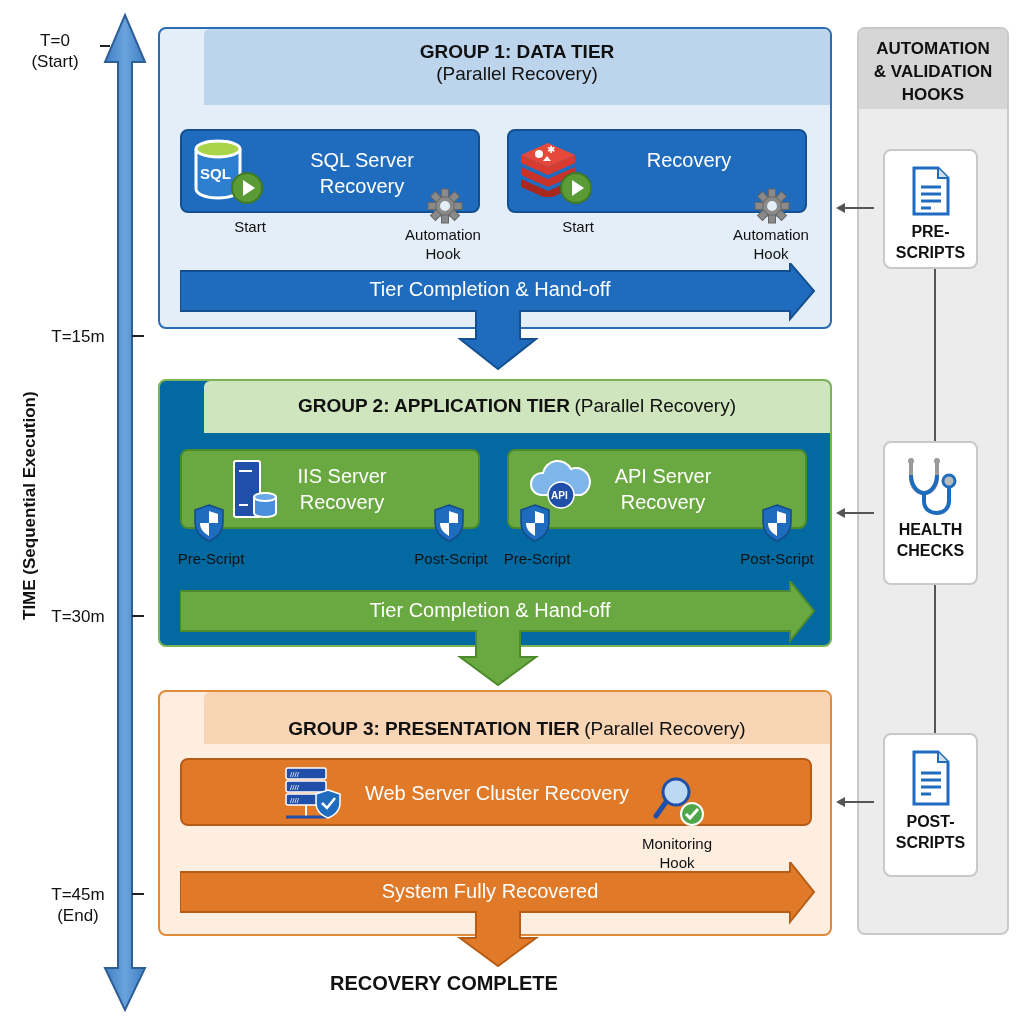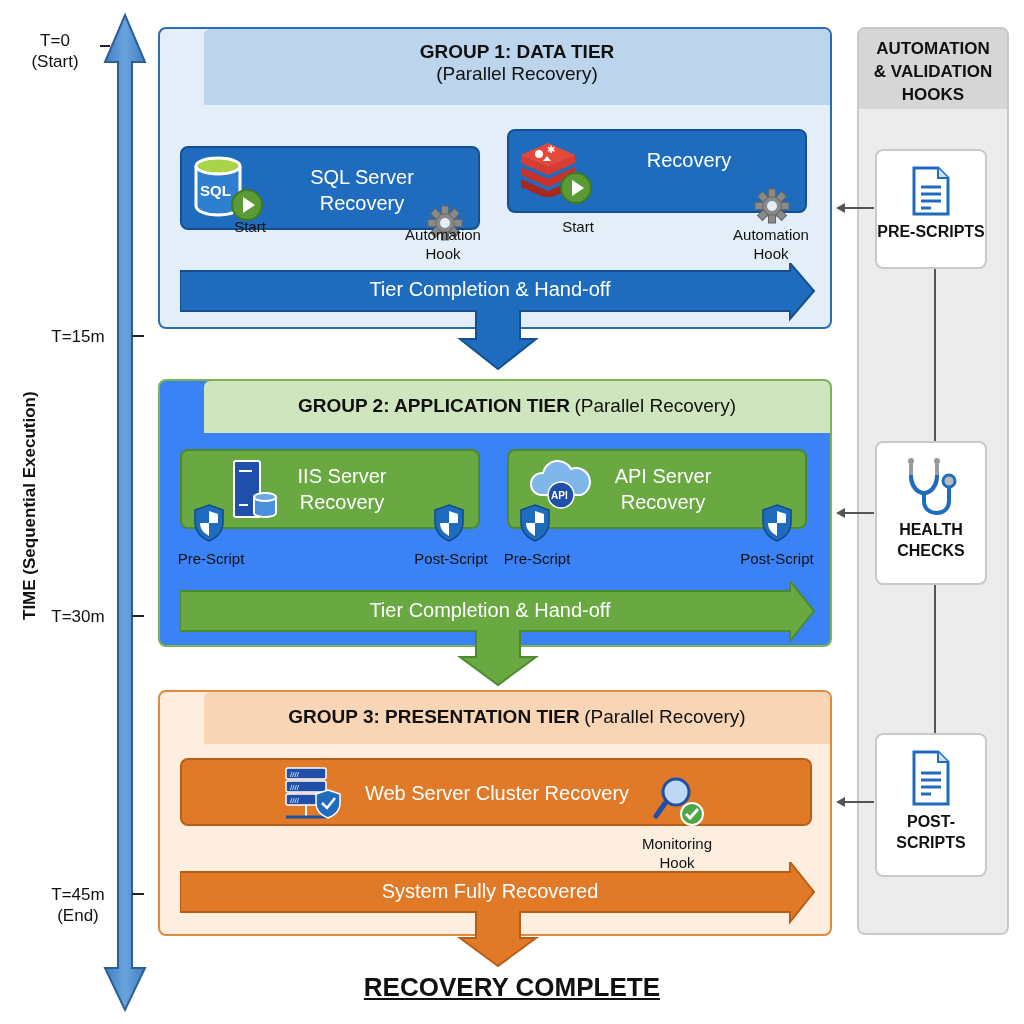--- a/index.html
+++ b/index.html
@@ -11,24 +11,24 @@
   
   .timeline-svg { position: absolute; left: 100px; top: 10px; width: 50px; height: 1005px; }
   .tick-label { position: absolute; font-size: 17px; text-align: center; color: #111; line-height: 21px; }
   .axis-title { position: absolute; left: -80px; top: 500px; width: 220px; transform: rotate(-90deg); transform-origin: center; font-weight: bold; font-size: 17px; text-align: center; color: #111; white-space: nowrap; }
 
   
   .group { position: absolute; left: 158px; width: 674px; border-radius: 8px; border: 2px solid; overflow: visible; }
   .group-head { border-radius: 6px 6px 0 0; text-align: center; margin-left: 44px; }
   .g1 { top: 27px; height: 302px; border-color: #2a6db5; background: #e4eef8; }
   .g1 .group-head { background: #bcd4ec; height: 76px; padding-top: 12px; }
-  .g2 { top: 379px; height: 268px; border-color: #7cb455; background: #3b82f6; }
+  .g2 { top: 379px; height: 268px; border-color: #7cb455; background: #0369a1; }
   .g2 .group-head { background: #cfe5bd; height: 52px; padding-top: 14px; }
   .g3 { top: 690px; height: 246px; border-color: #e08a3c; background: #fdeee0; }
-  .g3 .group-head { background: #f8d6b5; height: 52px; padding-top: 14px; }
+  .g3 .group-head { background: #f8d6b5; height: 52px; padding-top: 26px; }
 
   .head-title { font-weight: bold; font-size: 19px; }
   .head-sub { font-size: 19px; font-weight: normal; }
 
   
   .card { position: absolute; border-radius: 8px; color: #fff; font-size: 20px; line-height: 26px; text-align: center; }
   .card-blue { background: #1f6cbf; border: 2px solid #14508f; }
   .card-green { background: #6aa842; border: 2px solid #4d8a2c; }
   .card-orange { background: #e07a28; border: 2px solid #b85d15; }
   .card-text { position: absolute; }
@@ -36,26 +36,26 @@
   .small-label { position: absolute; font-size: 15px; line-height: 19px; text-align: center; color: #111; }
 
   
   .flow-svg { position: absolute; }
   .flow-text { position: absolute; color: #fff; font-size: 20px; text-align: center; }
 
   
   .side { position: absolute; left: 857px; top: 27px; width: 152px; height: 908px; background: #ececec; border: 2px solid #c9c9c9; border-radius: 8px; }
   .side-head { background: #d6d6d6; height: 80px; border-radius: 6px 6px 0 0; text-align: center; font-weight: bold; font-size: 17px; line-height: 23px; padding-top: 8px; }
   .side-line { position: absolute; left: 75px; width: 2px; background: #555; }
-  .hook-card { position: absolute; left: 16px; width: 112px; background: #fff; border: 2px solid #c9c9c9; border-radius: 8px; text-align: center; }
+  .hook-card { position: absolute; left: 24px; width: 95px; background: #fff; border: 2px solid #c9c9c9; border-radius: 8px; text-align: center; }
   .hook-label { font-weight: bold; font-size: 16px; line-height: 21px; color: #111; }
   .connector { position: absolute; height: 2px; background: #555; }
   .connector-head { position: absolute; width: 0; height: 0; border-top: 5px solid transparent; border-bottom: 5px solid transparent; border-right: 9px solid #555; }
 
-  .final-label { position: absolute; left: 330px; top: 972px; width: 330px; text-align: right; font-weight: bold; font-size: 26px; text-decoration: underline; }
+  .final-label { position: absolute; left: 330px; top: 972px; width: 330px; text-align: left; font-weight: bold; font-size: 20px; }
 </style>
 </head>
 <body>
 
 <svg class="timeline-svg" viewBox="0 0 50 1005">
   <defs>
     <linearGradient id="tlg" x1="0" x2="1" y1="0" y2="0">
       <stop offset="0" stop-color="#3f7fc4"></stop>
         <stop offset="0.5" stop-color="#6aa3dc"></stop>
         <stop offset="1" stop-color="#3f7fc4"></stop>
@@ -83,21 +83,21 @@
   <div>(End)</div>
 </div>
 <div class="axis-title">TIME (Sequential Execution)</div>
 
 <div class="group g1">
   <div class="group-head">
     <div class="head-title">GROUP 1: DATA TIER</div>
     <div class="head-sub">(Parallel Recovery)</div>
   </div>
 
-  <div class="card card-blue" style="left:20px; top:100px; width:300px; height:84px;margin-top:17px;">
+  <div class="card card-blue" style="left:20px; top:100px; width:300px; height:84px;">
     <svg class="abs" style="left:10px; top:8px;" width="52" height="62" viewBox="0 0 52 62">
       <path d="M4 10 v40 a22 9 0 0 0 44 0 v-40" fill="#2f7fd0" stroke="#fff" stroke-width="3"></path>
       <ellipse cx="26" cy="10" rx="22" ry="8" fill="#a9d44a" stroke="#fff" stroke-width="3"></ellipse>
       <text x="8" y="40" font-size="15" font-weight="bold" fill="#fff" font-family="Liberation Sans, sans-serif">SQL</text>
     </svg>
     <svg class="abs" style="left:48px; top:40px;" width="34" height="34" viewBox="0 0 34 34">
       <circle cx="17" cy="17" r="15" fill="#5b9b36" stroke="#3f7a22" stroke-width="2"></circle>
       <polygon points="13,9 25,17 13,25" fill="#fff"></polygon>
     </svg>
     <div class="card-text" style="left:80px; top:16px; width:200px;">

